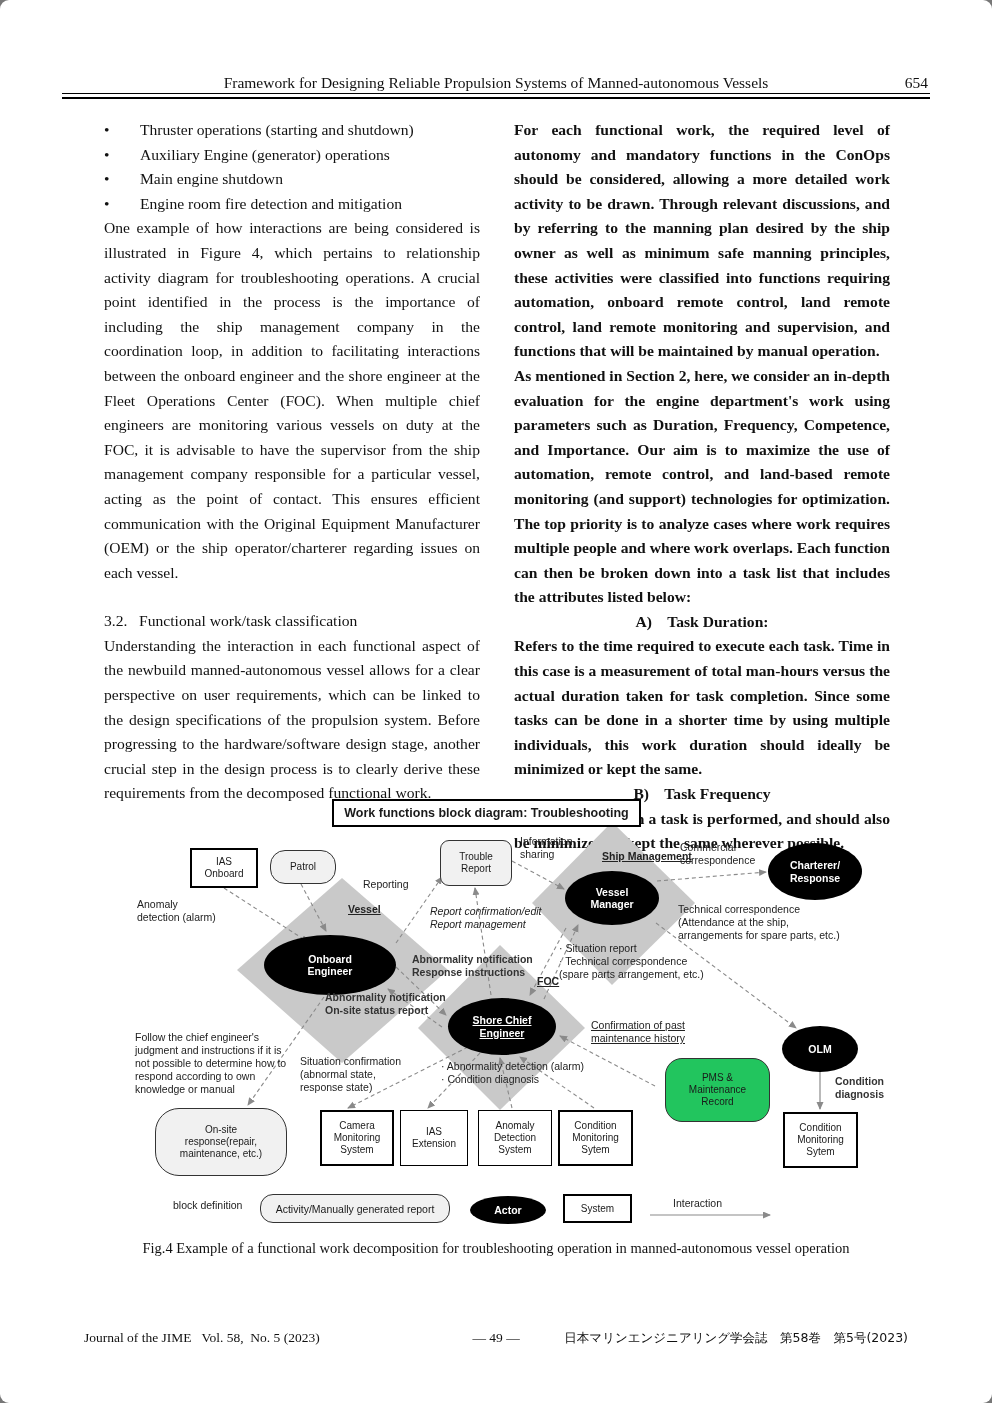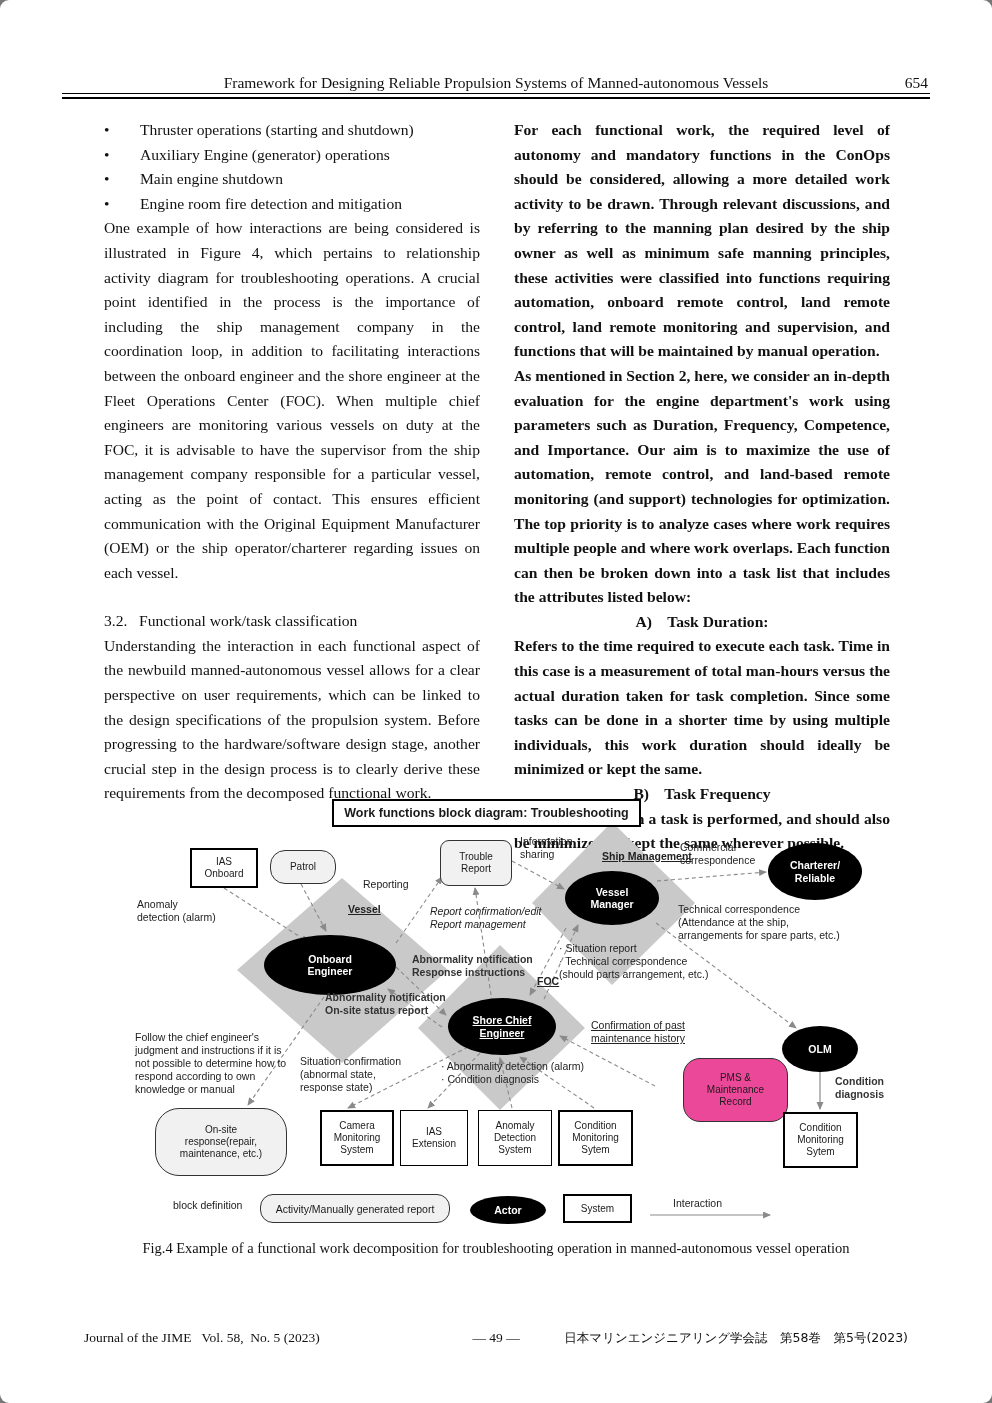--- a/index.html
+++ b/index.html
@@ -126,28 +126,28 @@
     <div class="node rect" style="left:94px;top:53px;width:68px;height:40px;">IAS
 Onboard</div>
     <div class="node round" style="left:174px;top:55px;width:66px;height:34px;border-radius:15px;">Patrol</div>
     <div class="node round" style="left:344px;top:45px;width:72px;height:46px;border-radius:9px;">Trouble
 Report</div>
     <div class="node ellipse" style="left:168px;top:140px;width:132px;height:60px;">Onboard
 Engineer</div>
     <div class="node ellipse" style="left:469px;top:76px;width:94px;height:54px;">Vessel
 Manager</div>
     <div class="node ellipse" style="left:672px;top:48px;width:94px;height:57px;">Charterer/
-Reliable</div>
+Response</div>
     <div class="node ellipse" style="left:352px;top:203px;width:108px;height:57px;text-decoration:underline;">Shore Chief
 Engineer</div>
     <div class="node ellipse" style="left:686px;top:231px;width:76px;height:46px;">OLM</div>
     <div class="node round" style="left:59px;top:313px;width:132px;height:68px;border-radius:24px;">On-site
 response(repair,
 maintenance, etc.)</div>
-    <div class="node round" style="left:587px;top:263px;width:105px;height:64px;border-radius:17px;background:#ec4899;">PMS &amp;
+    <div class="node round" style="left:569px;top:263px;width:105px;height:64px;border-radius:17px;background:#22c55e;">PMS &amp;
 Maintenance
 Record</div>
     <div class="node rect" style="left:224px;top:315px;width:74px;height:56px;">Camera
 Monitoring
 System</div>
     <div class="node rect rect-thin" style="left:304px;top:315px;width:68px;height:56px;">IAS
 Extension</div>
     <div class="node rect rect-thin" style="left:382px;top:315px;width:74px;height:56px;">Anomaly
 Detection
 System</div>
@@ -167,21 +167,21 @@
     <div class="fig-label" style="left:424px;top:40px;">Information
 sharing</div>
     <div class="fig-label underl" style="left:482px;top:55px;">Ship Management</div>
     <div class="fig-label" style="left:584px;top:46px;">Commercial
 correspondence</div>
     <div class="fig-label" style="left:582px;top:108px;">Technical correspondence
 (Attendance at the ship,
 arrangements for spare parts, etc.)</div>
     <div class="fig-label" style="left:463px;top:147px;">· Situation report
 · Technical correspondence
-(should parts arrangement, etc.)</div>
+(spare parts arrangement, etc.)</div>
     <div class="fig-label semibold" style="left:316px;top:158px;">Abnormality notification
 Response instructions</div>
     <div class="fig-label underl" style="left:417px;top:180px;">FOC</div>
     <div class="fig-label semibold" style="left:229px;top:196px;">Abnormality notification
 On-site status report</div>
     <div class="fig-label" style="left:39px;top:236px;">Follow the chief engineer's
 judgment and instructions if it is
 not possible to determine how to
 respond according to own
 knowledge or manual</div>

